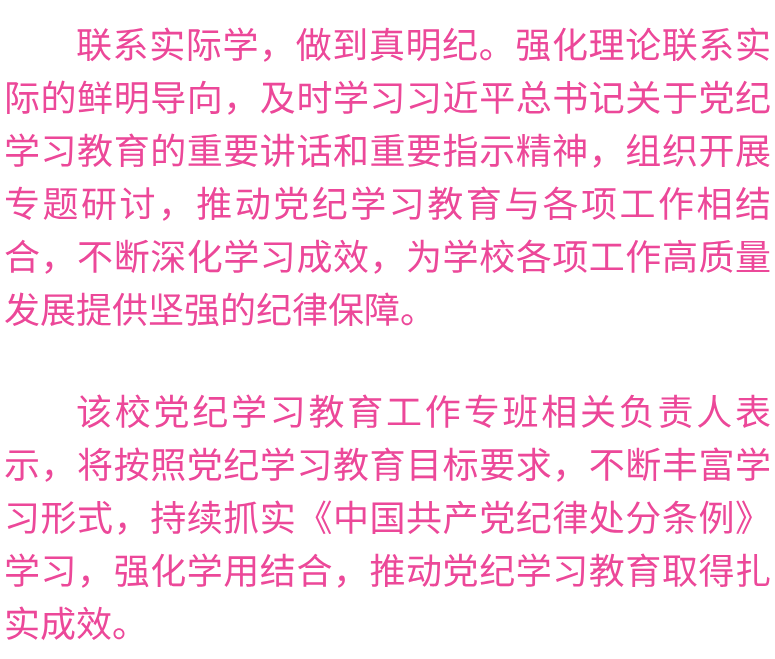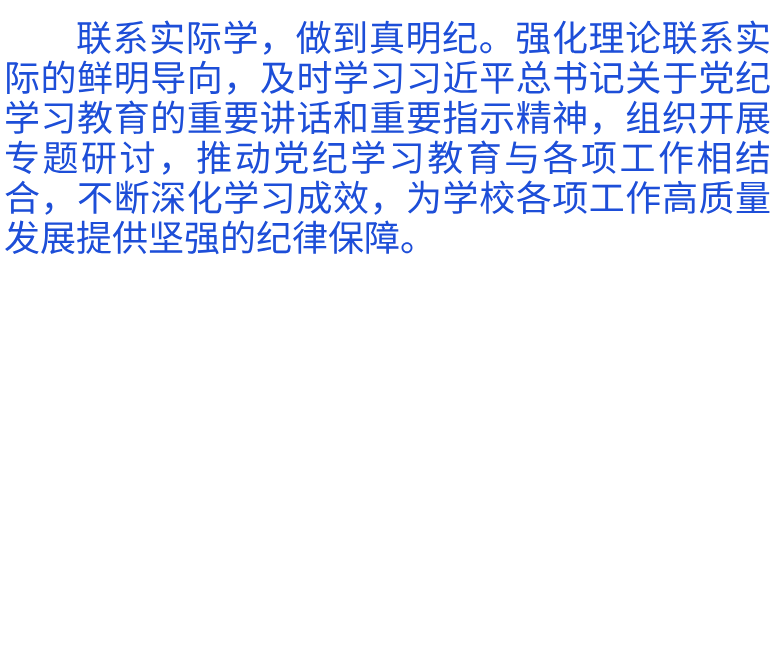--- a/index.html
+++ b/index.html
@@ -11,33 +11,34 @@
     height: 659px;
     background: #ffffff;
     overflow: hidden;
   }
   .article {
     box-sizing: border-box;
     width: 775px;
     padding: 19px 4px 0 4px;
     font-family: "Liberation Sans", "DejaVu Sans", sans-serif;
     font-size: 36px;
-    line-height: 40px;
+    line-height: 53px;
     font-weight: 400;
-    color: #1d4ed8;
+    color: #ec4899;
     text-align: justify;
     text-justify: inter-ideograph;
     letter-spacing: 0;
   }
   .article p {
     margin: 0 0 49px 0;
     text-indent: 2em;
   }
   .article p:last-child {
     margin-bottom: 0;
   }
 </style>
 </head>
 <body>
 
 <div class="article">
   <p>联系实际学，做到真明纪。强化理论联系实际的鲜明导向，及时学习习近平总书记关于党纪学习教育的重要讲话和重要指示精神，组织开展专题研讨，推动党纪学习教育与各项工作相结合，不断深化学习成效，为学校各项工作高质量发展提供坚强的纪律保障。</p>
+  <p>该校党纪学习教育工作专班相关负责人表示，将按照党纪学习教育目标要求，不断丰富学习形式，持续抓实《中国共产党纪律处分条例》学习，强化学用结合，推动党纪学习教育取得扎实成效。</p>
 </div>
 
 </body></html>

